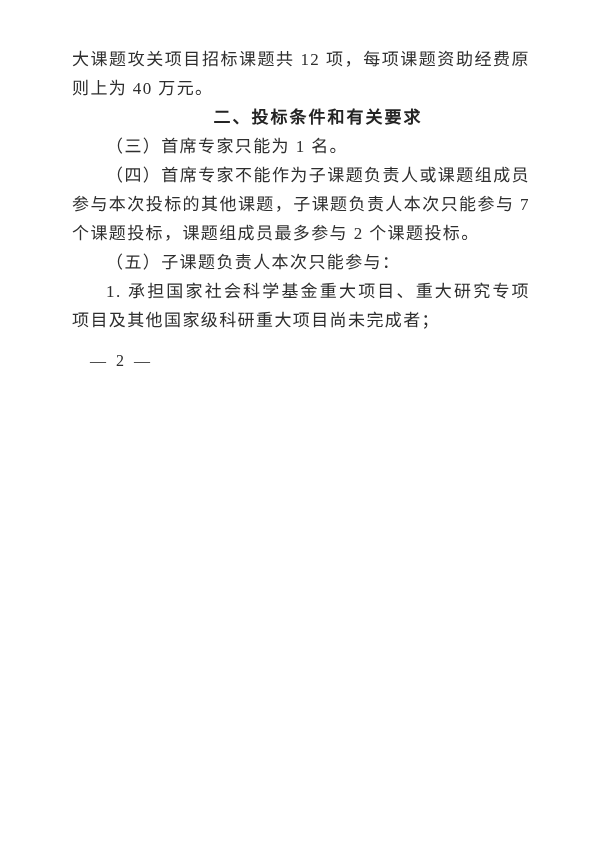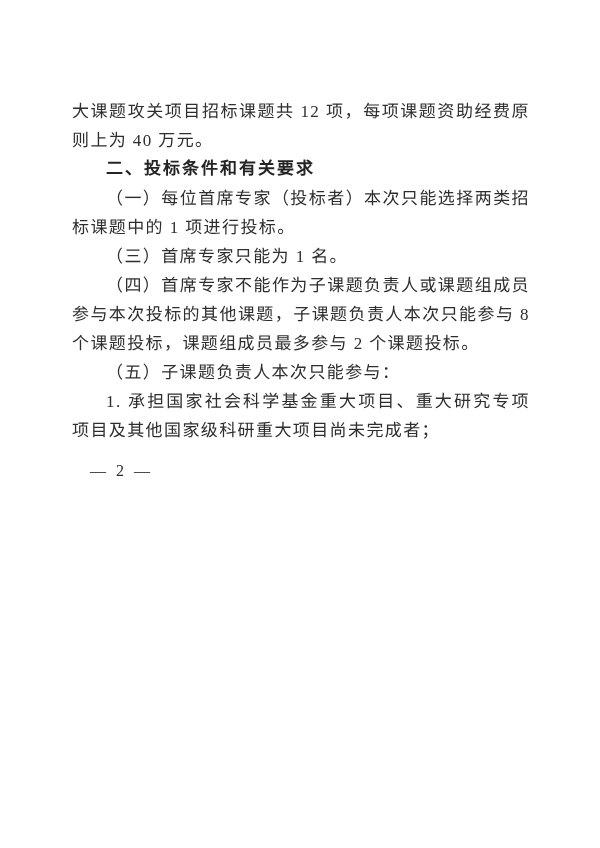--- a/index.html
+++ b/index.html
@@ -12,63 +12,62 @@
     position: relative;
     width: 600px;
     height: 848px;
     background: #ffffff;
     overflow: hidden;
     font-family: "Liberation Serif", "DejaVu Serif", serif;
   }
   .doc-body {
     box-sizing: border-box;
     width: 100%;
-    padding: 97px 70px 0 72px;
+    padding: 45px 70px 0 72px;
     color: #2e2e2e;
     font-size: 17px;
     line-height: 29px;
     letter-spacing: 1.4px;
     text-align: justify;
     text-justify: inter-ideograph;
   }
   .doc-body p {
     margin: 0;
     text-indent: 2em;
   }
   .doc-body p.continuation {
     text-indent: 0;
   }
   .doc-body .section-heading {
     margin: 0;
     text-indent: 2em;
-    font-family: Liberation Mono, monospace;
+    font-family: Liberation Sans, sans-serif;
     font-weight: bold;
     font-size: 17px;
     line-height: 29px;
     letter-spacing: 2px;
     color: #242424;
-    text-align: left;
+    text-align: center;
   }
   .page-footer {
     margin-top: 11px;
     padding-left: 90px;
     color: #2e2e2e;
     font-size: 16px;
     line-height: 29px;
     letter-spacing: 3px;
     text-align: left;
   }
 </style>
 </head>
 <body style="background: rgb(255, 255, 255);">
 
 <div class="page">
   <div class="doc-body" style="color: rgb(46, 46, 46);">
     <p class="continuation">大课题攻关项目招标课题共 12 项，每项课题资助经费原则上为 40 万元。</p>
     <p class="section-heading" style="color: rgb(36, 36, 36);">二、投标条件和有关要求</p>
-    <p>（一）每位首席专家（投标者）本次只能选择两类招标课题中的 1 项进行投标。</p>
     <p>（三）首席专家只能为 1 名。</p>
-    <p>（四）首席专家不能作为子课题负责人或课题组成员参与本次投标的其他课题，子课题负责人本次只能参与 8 个课题投标，课题组成员最多参与 2 个课题投标。</p>
+    <p>（四）首席专家不能作为子课题负责人或课题组成员参与本次投标的其他课题，子课题负责人本次只能参与 7 个课题投标，课题组成员最多参与 2 个课题投标。</p>
     <p>（五）子课题负责人本次只能参与：</p>
     <p>1. 承担国家社会科学基金重大项目、重大研究专项项目及其他国家级科研重大项目尚未完成者；</p>
   </div>
   <div class="page-footer">— 2 —</div>
 </div>
 
 </body></html>

